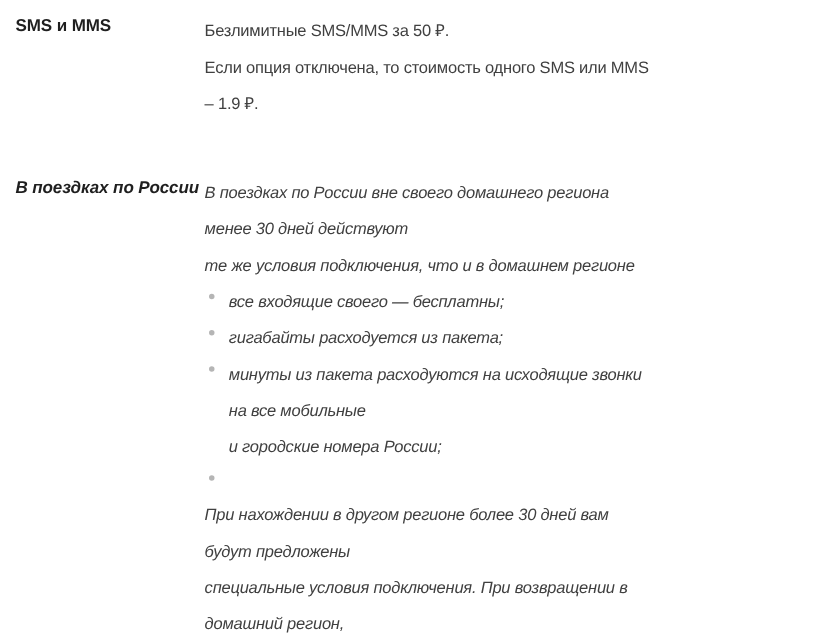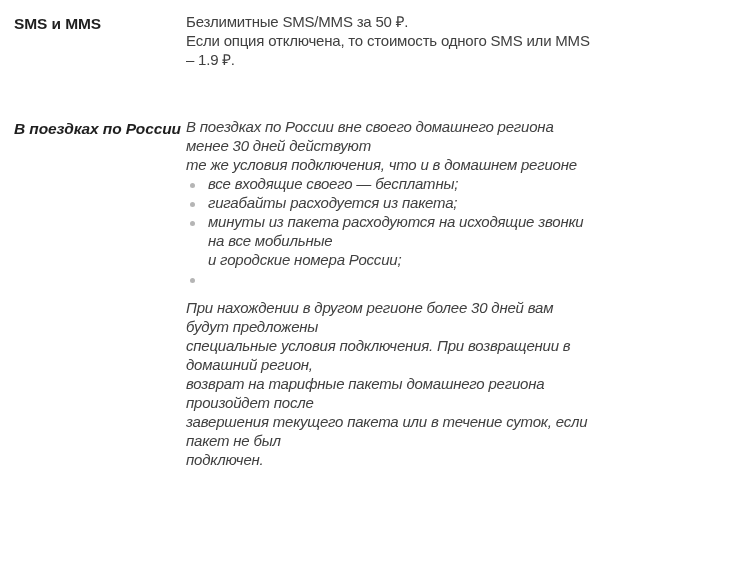--- a/index.html
+++ b/index.html
@@ -31,21 +31,21 @@
   .section-title {
     font-size: 15.5px;
     font-weight: bold;
     color: #1f1f1f;
     line-height: 22.5px;
     letter-spacing: -0.1px;
     padding-top: 0.5px;
   }
   .section-content {
     font-size: 15px;
-    line-height: 19px;
+    line-height: 33px;
     letter-spacing: -0.2px;
   }
   .para {
     margin: 0;
     white-space: pre-line;
   }
   .para + .para {
     margin-top: 23px;
   }
   .bullet-list {

